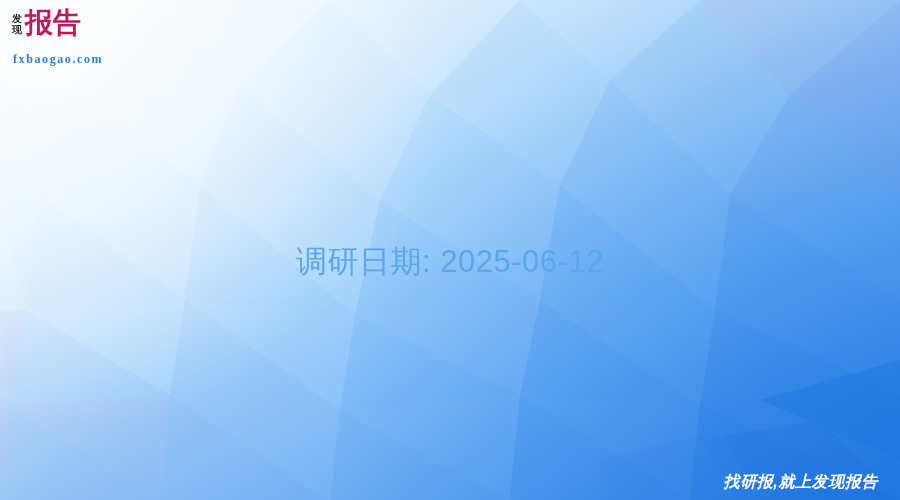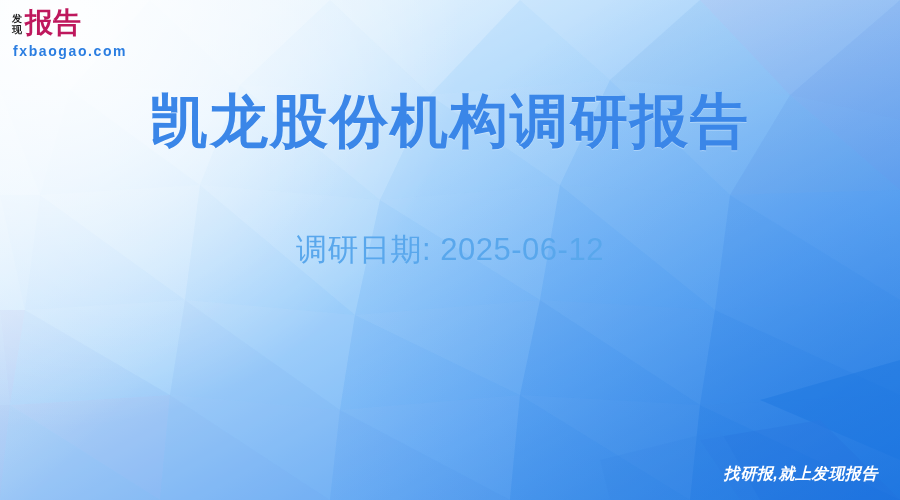--- a/index.html
+++ b/index.html
@@ -66,27 +66,27 @@
     letter-spacing: 0px;
   }
   .logo-main {
     font-size: 28px;
     font-weight: 800;
     color: #be185d;
     letter-spacing: 0px;
     line-height: 28px;
   }
   .logo-url {
-    margin-top: 7px;
+    margin-top: 16px;
     margin-left: 1px;
-    font-size: 14px;
+    font-size: 12px;
     font-weight: 700;
     color: #2a7de1;
     letter-spacing: 1.6px;
-    font-family: Liberation Sans, sans-serif;
+    font-family: Liberation Serif, serif;
   }
 
   
   .headline {
     position: absolute;
     left: 0;
     right: 0;
     top: 86px;
     text-align: center;
   }
@@ -98,33 +98,33 @@
     color: #3a86e8;
     text-shadow: 0 1px 0 rgba(255,255,255,0.30);
     line-height: 70px;
   }
   .subtitle {
     position: absolute;
     left: 0;
     right: 0;
     top: 231px;
     text-align: center;
-    margin: 0;
+    margin: 12px;
     font-size: 31px;
     font-weight: 400;
     letter-spacing: 0.5px;
     color: #59a7ec;
     line-height: 38px;
   }
 
   
   .watermark {
     position: absolute;
     right: 22px;
-    bottom: 16px;
+    bottom: 8px;
     font-size: 16px;
     font-weight: 700;
     font-style: italic;
     color: #ffffff;
     letter-spacing: 0.6px;
     line-height: 20px;
     white-space: nowrap;
   }
 </style>
 </head>
@@ -229,20 +229,17 @@
     <div class="logo-row">
       <span class="logo-stack">
         <span>发</span>
         <span>现</span>
       </span>
       <span class="logo-main">报告</span>
     </div>
     <span class="logo-url">fxbaogao.com</span>
   </div>
 
-  <div class="headline">
-    <h1 class="title">凯龙股份机构调研报告</h1>
-  </div>
   <p class="subtitle">调研日期: 2025-06-12</p>
 
   <div class="watermark">找研报,就上发现报告</div>
 
 </div>
 
 </body></html>

